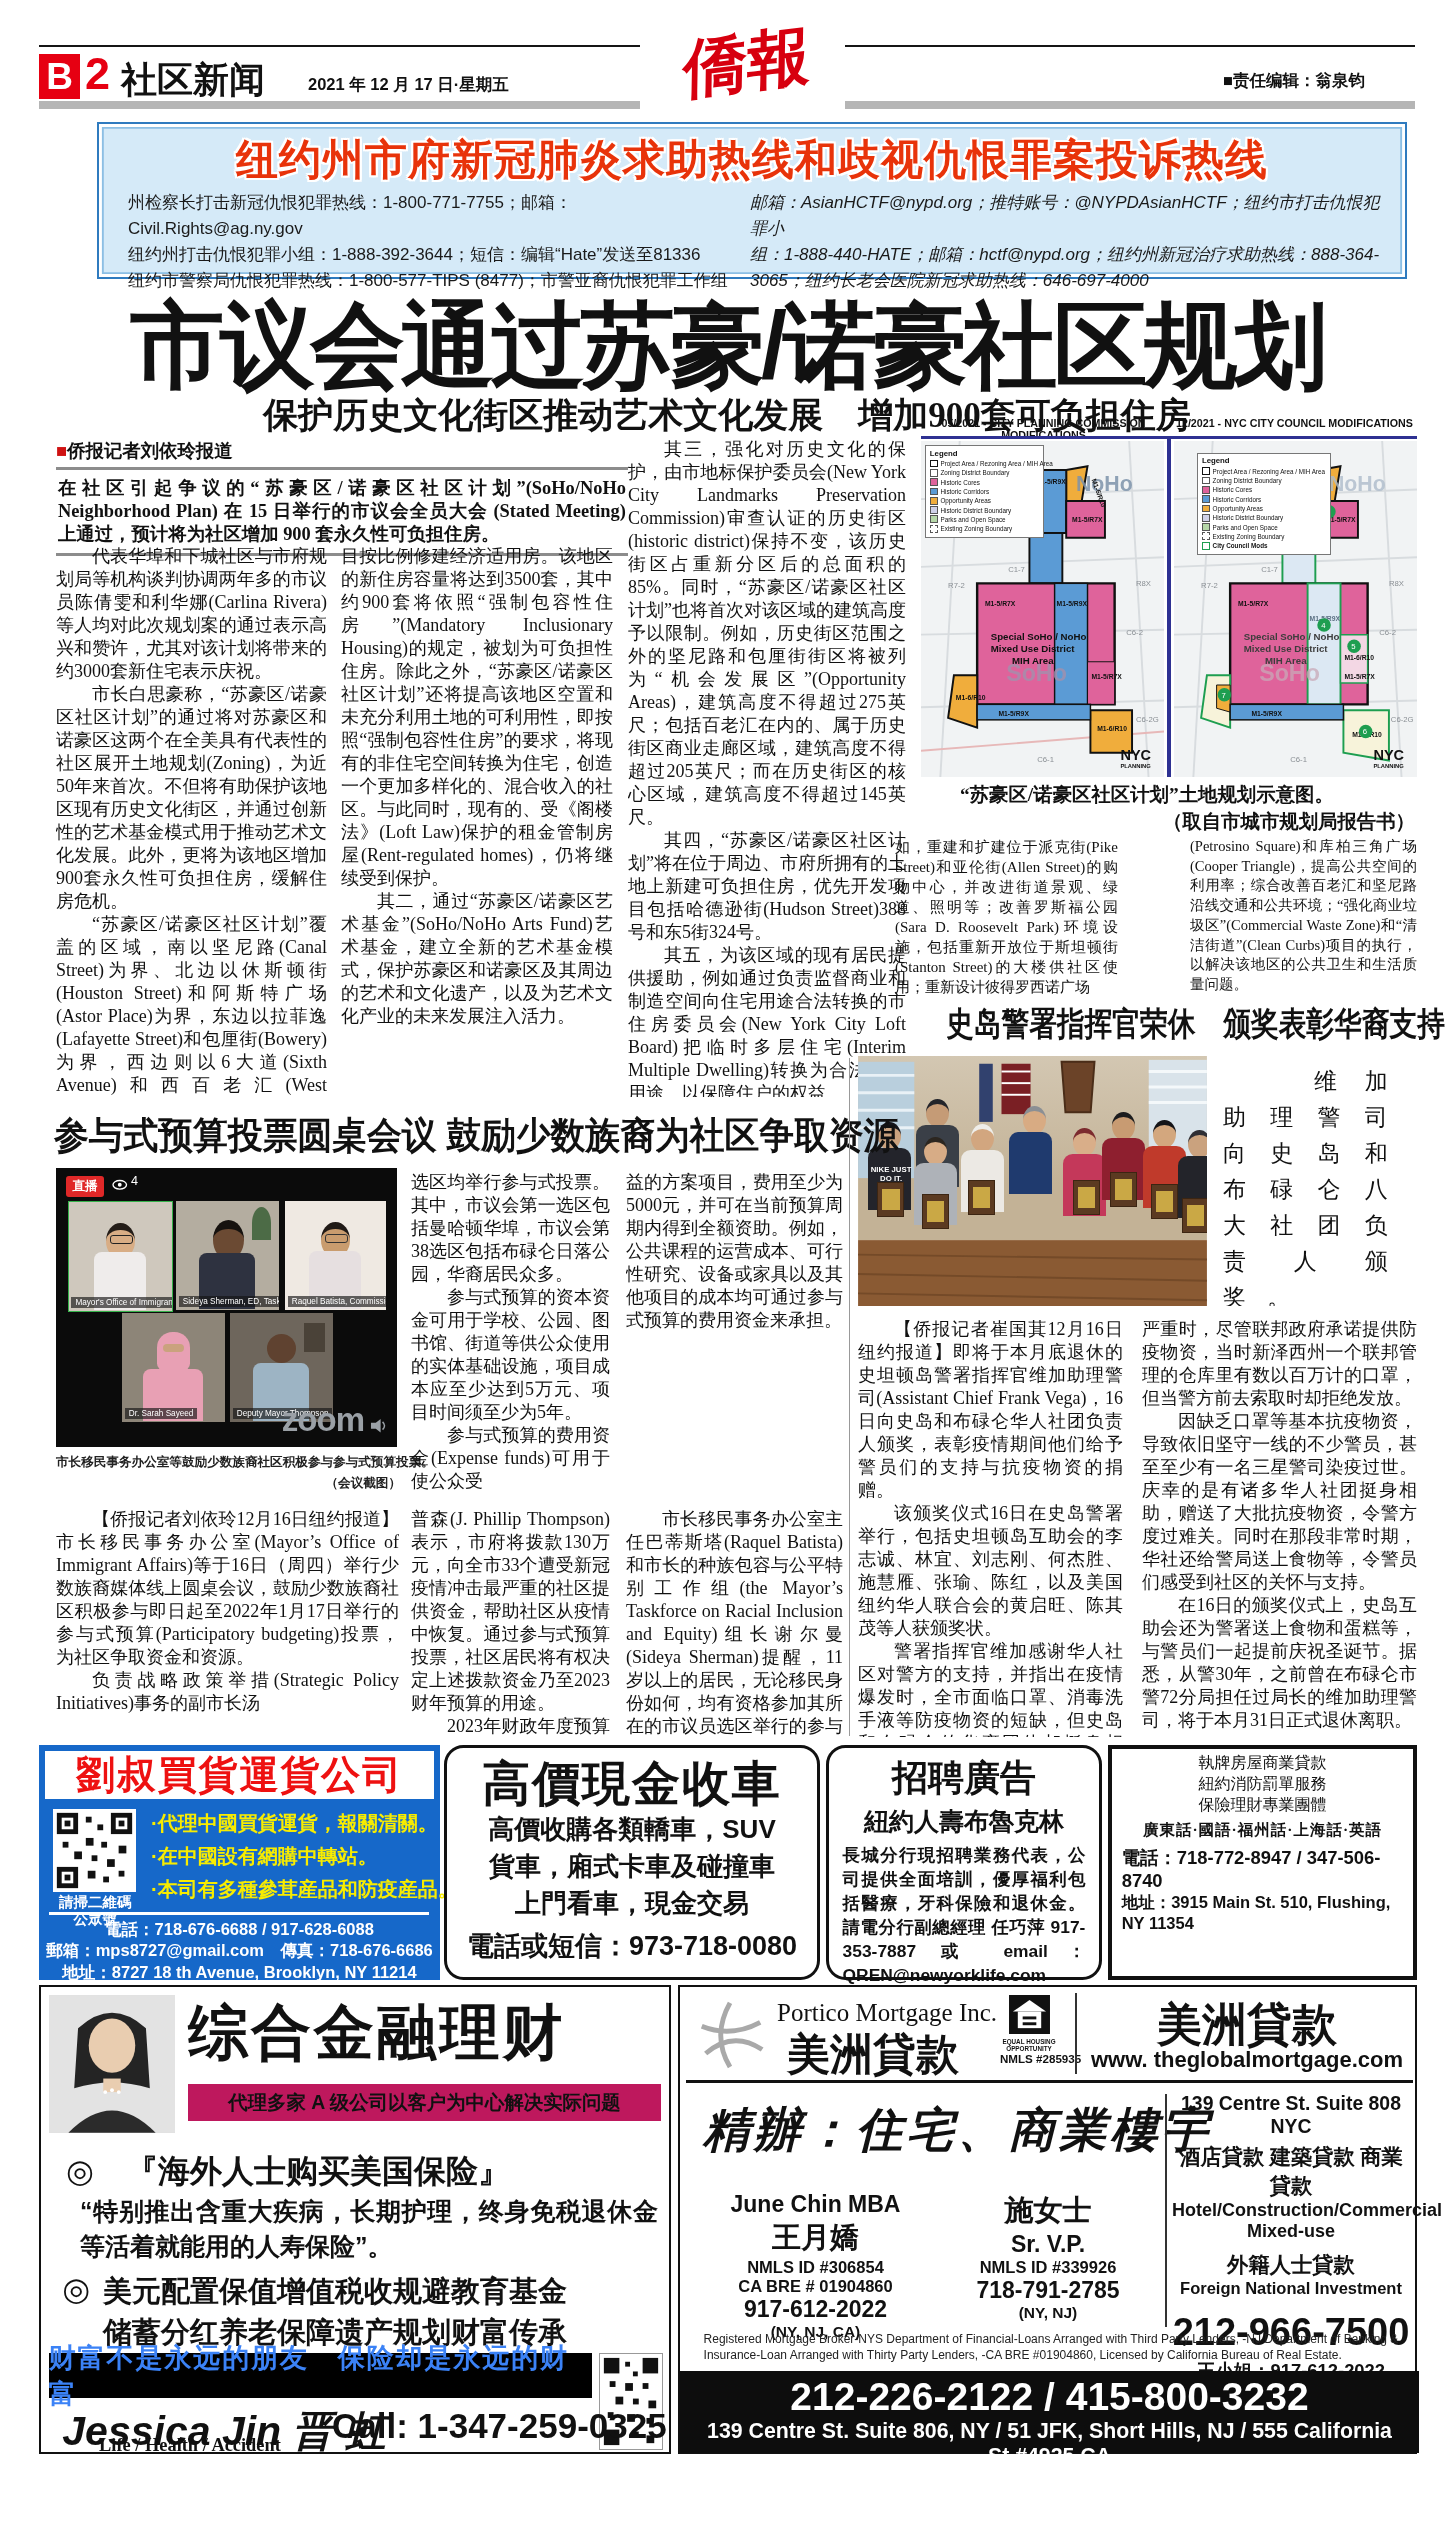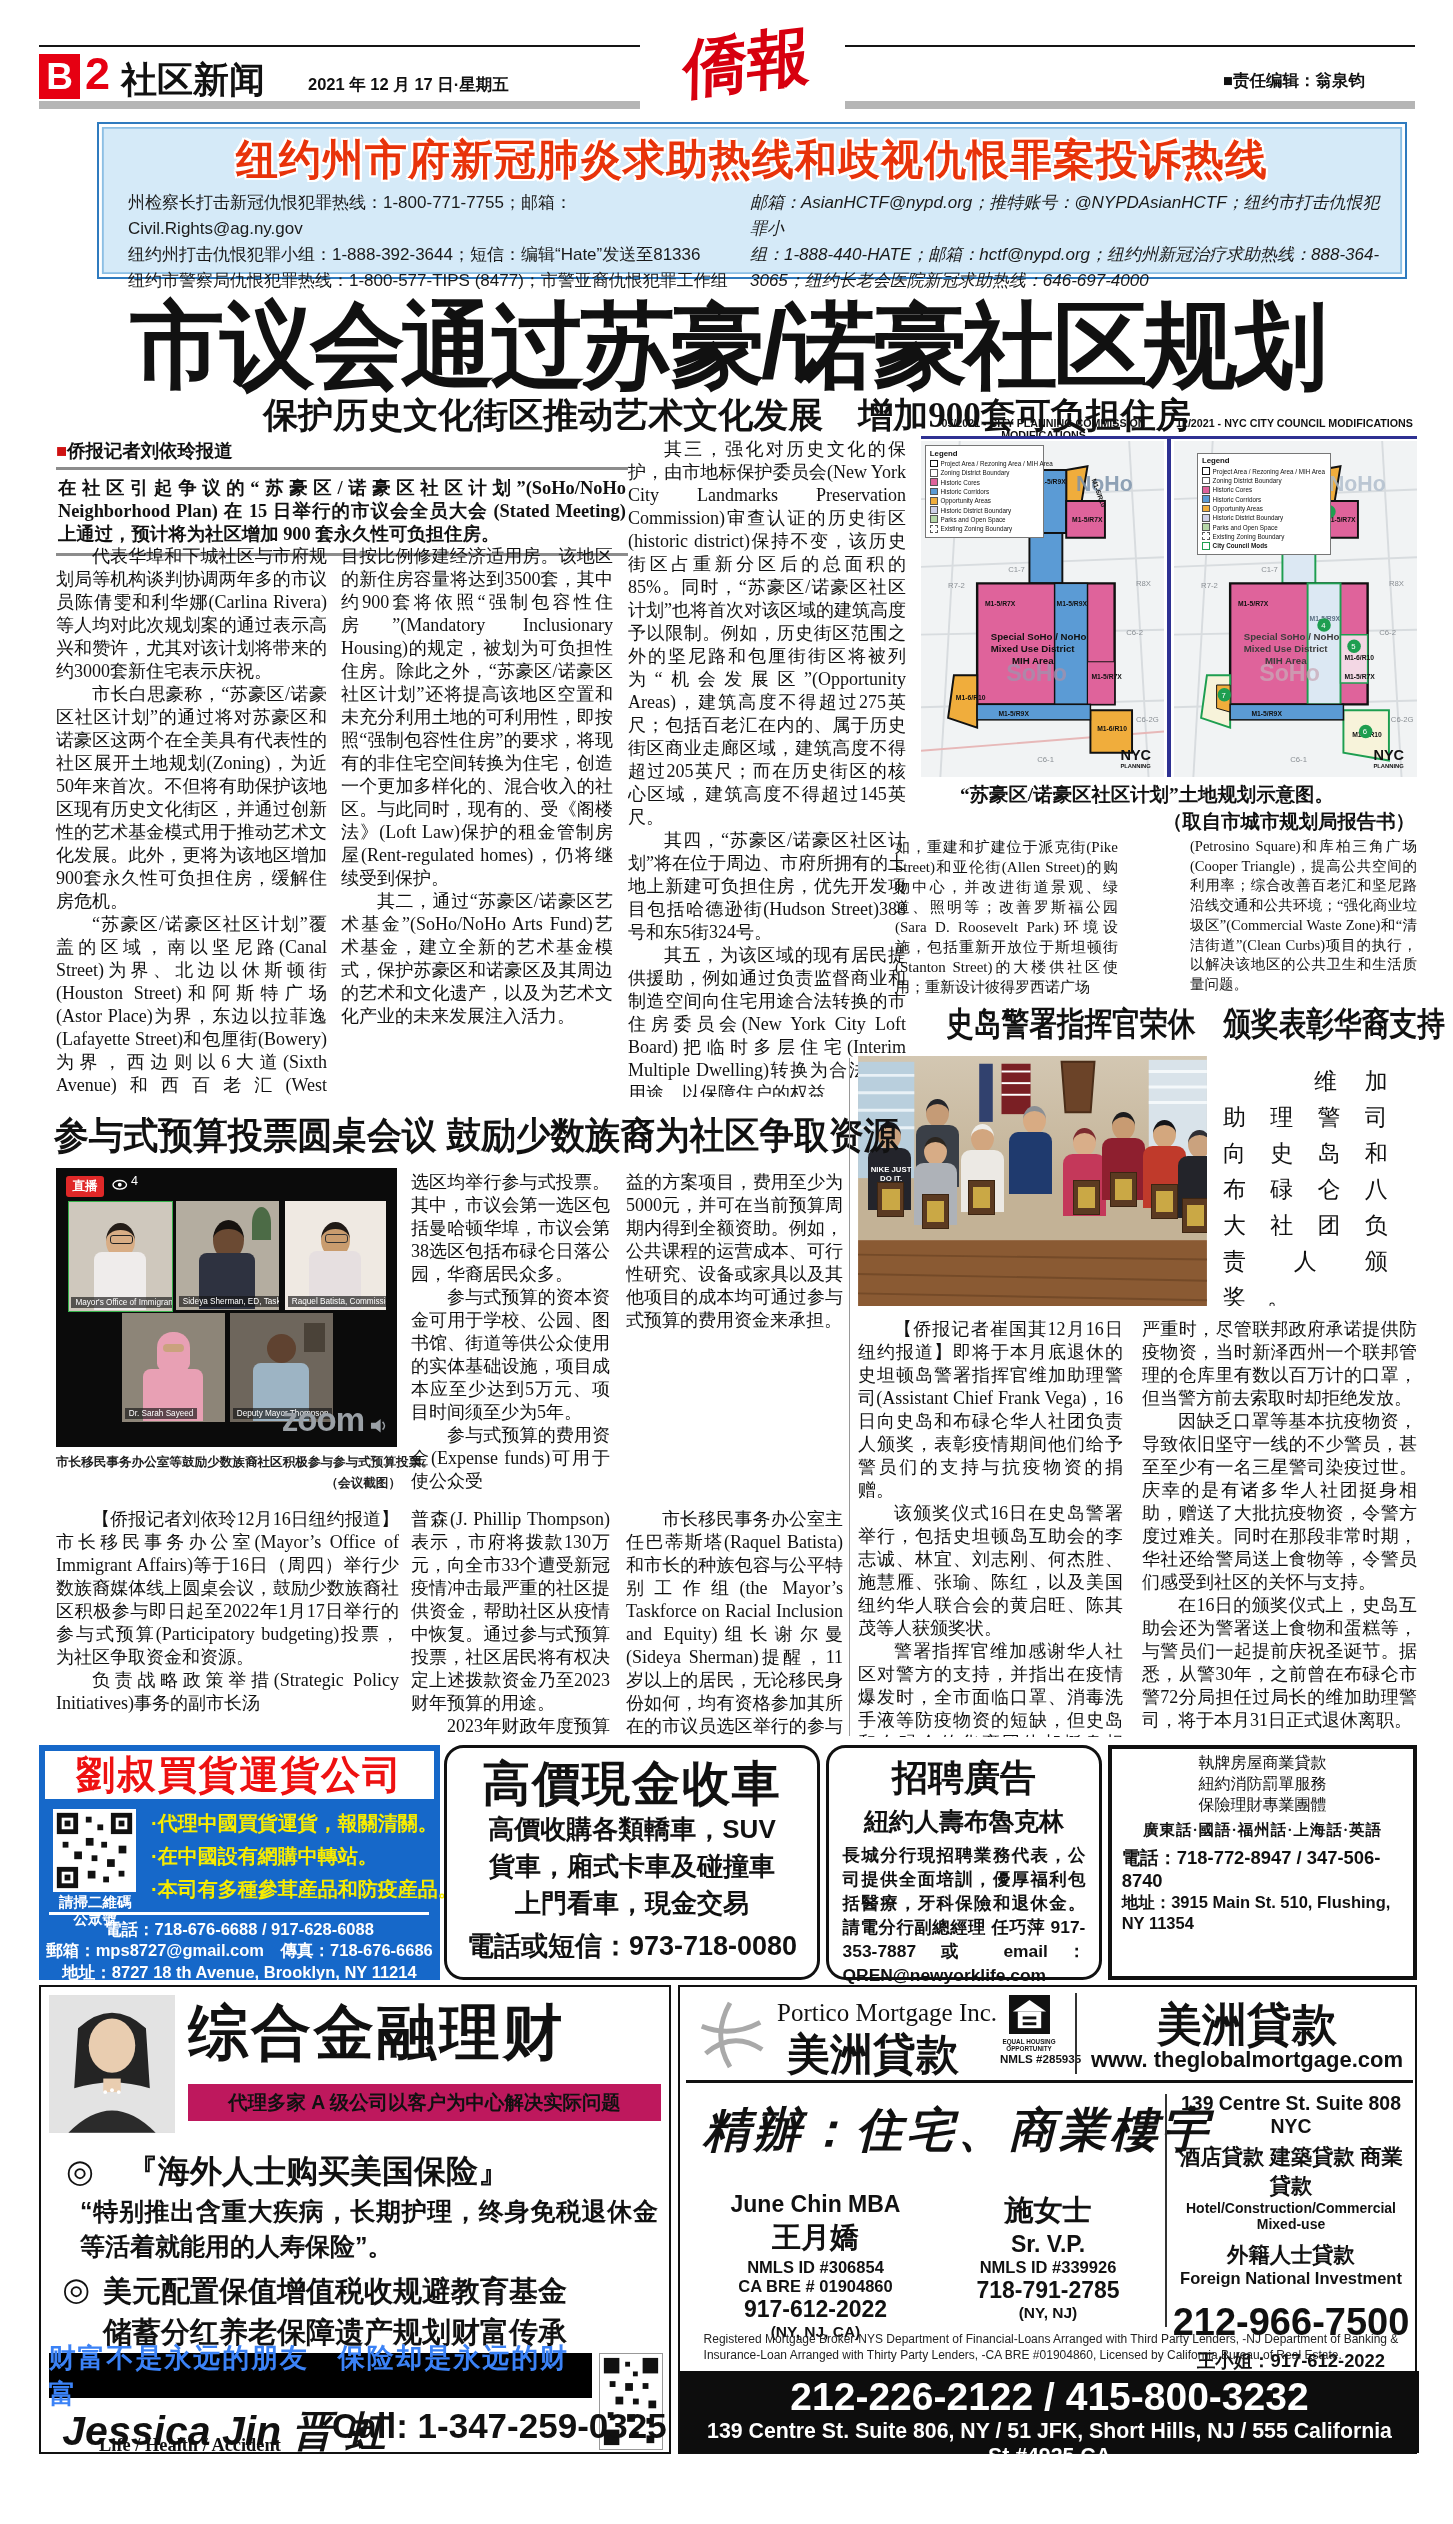--- a/index.html
+++ b/index.html
@@ -655,21 +655,21 @@
       <div style="font-size:29px;font-weight:900;">施女士</div>
       <div style="font-size:23px;font-weight:900;">Sr. V.P.</div>
       <div style="font-size:16.5px;font-weight:bold;">NMLS ID #339926</div>
       <div style="font-size:23px;font-weight:900;">718-791-2785</div>
       <div style="font-size:15.5px;font-weight:bold;">(NY, NJ)</div>
     </div>
     <div class="abs vline" style="left:485px;top:107px;height:233px;"></div>
     <div class="abs c" style="left:492px;top:105px;width:238px;">
       <div style="font-size:19.4px;font-weight:bold;">139 Centre St. Suite 808 NYC</div>
       <div class="ser" style="font-size:21.3px;font-weight:900;margin-top:3.9px;">酒店貸款 建築貸款 商業貸款</div>
-      <div style="font-size:14px;font-weight:bold;">Hotel/Construction/Commercial Mixed-use</div>
+      <div style="font-size:18px;font-weight:bold;">Hotel/Construction/Commercial Mixed-use</div>
       <div class="ser" style="font-size:21.3px;font-weight:900;margin-top:7.8px;">外籍人士貸款</div>
       <div style="font-size:16.5px;font-weight:bold;">Foreign National Investment</div>
       <div style="font-size:38px;font-weight:900;margin-top:13px;">212-966-7500</div>
       <div style="font-size:18.4px;font-weight:bold;margin-top:3.9px;">王小姐：917-612-2022</div>
       <div style="font-size:18.4px;font-weight:bold;">施女士：718-791-2785</div>
     </div>
     <div class="abs dis" style="left:13.6px;top:345px;width:711px;margin-left:10px;">Registered Mortgage Broker-NYS Department of Financial-Loans Arranged with Third Party Lenders, -NJ Department of Banking &amp; Insurance-Loan Arranged with Thirty Party Lenders, -CA BRE #01904860, Licensed by California Bureau of Real Estate.</div>
     <div id="pbar" class="abs" style="left:0px;top:384px;width:739px;height:82px;">
       <div style="font-size:39px;font-weight:900;padding-top:3.9px;">212-226-2122 / 415-800-3232</div>
       <div style="font-size:21.3px;font-weight:bold;">139 Centre St. Suite 806, NY / 51 JFK, Short Hills, NJ / 555 California St.#4925 CA</div>

